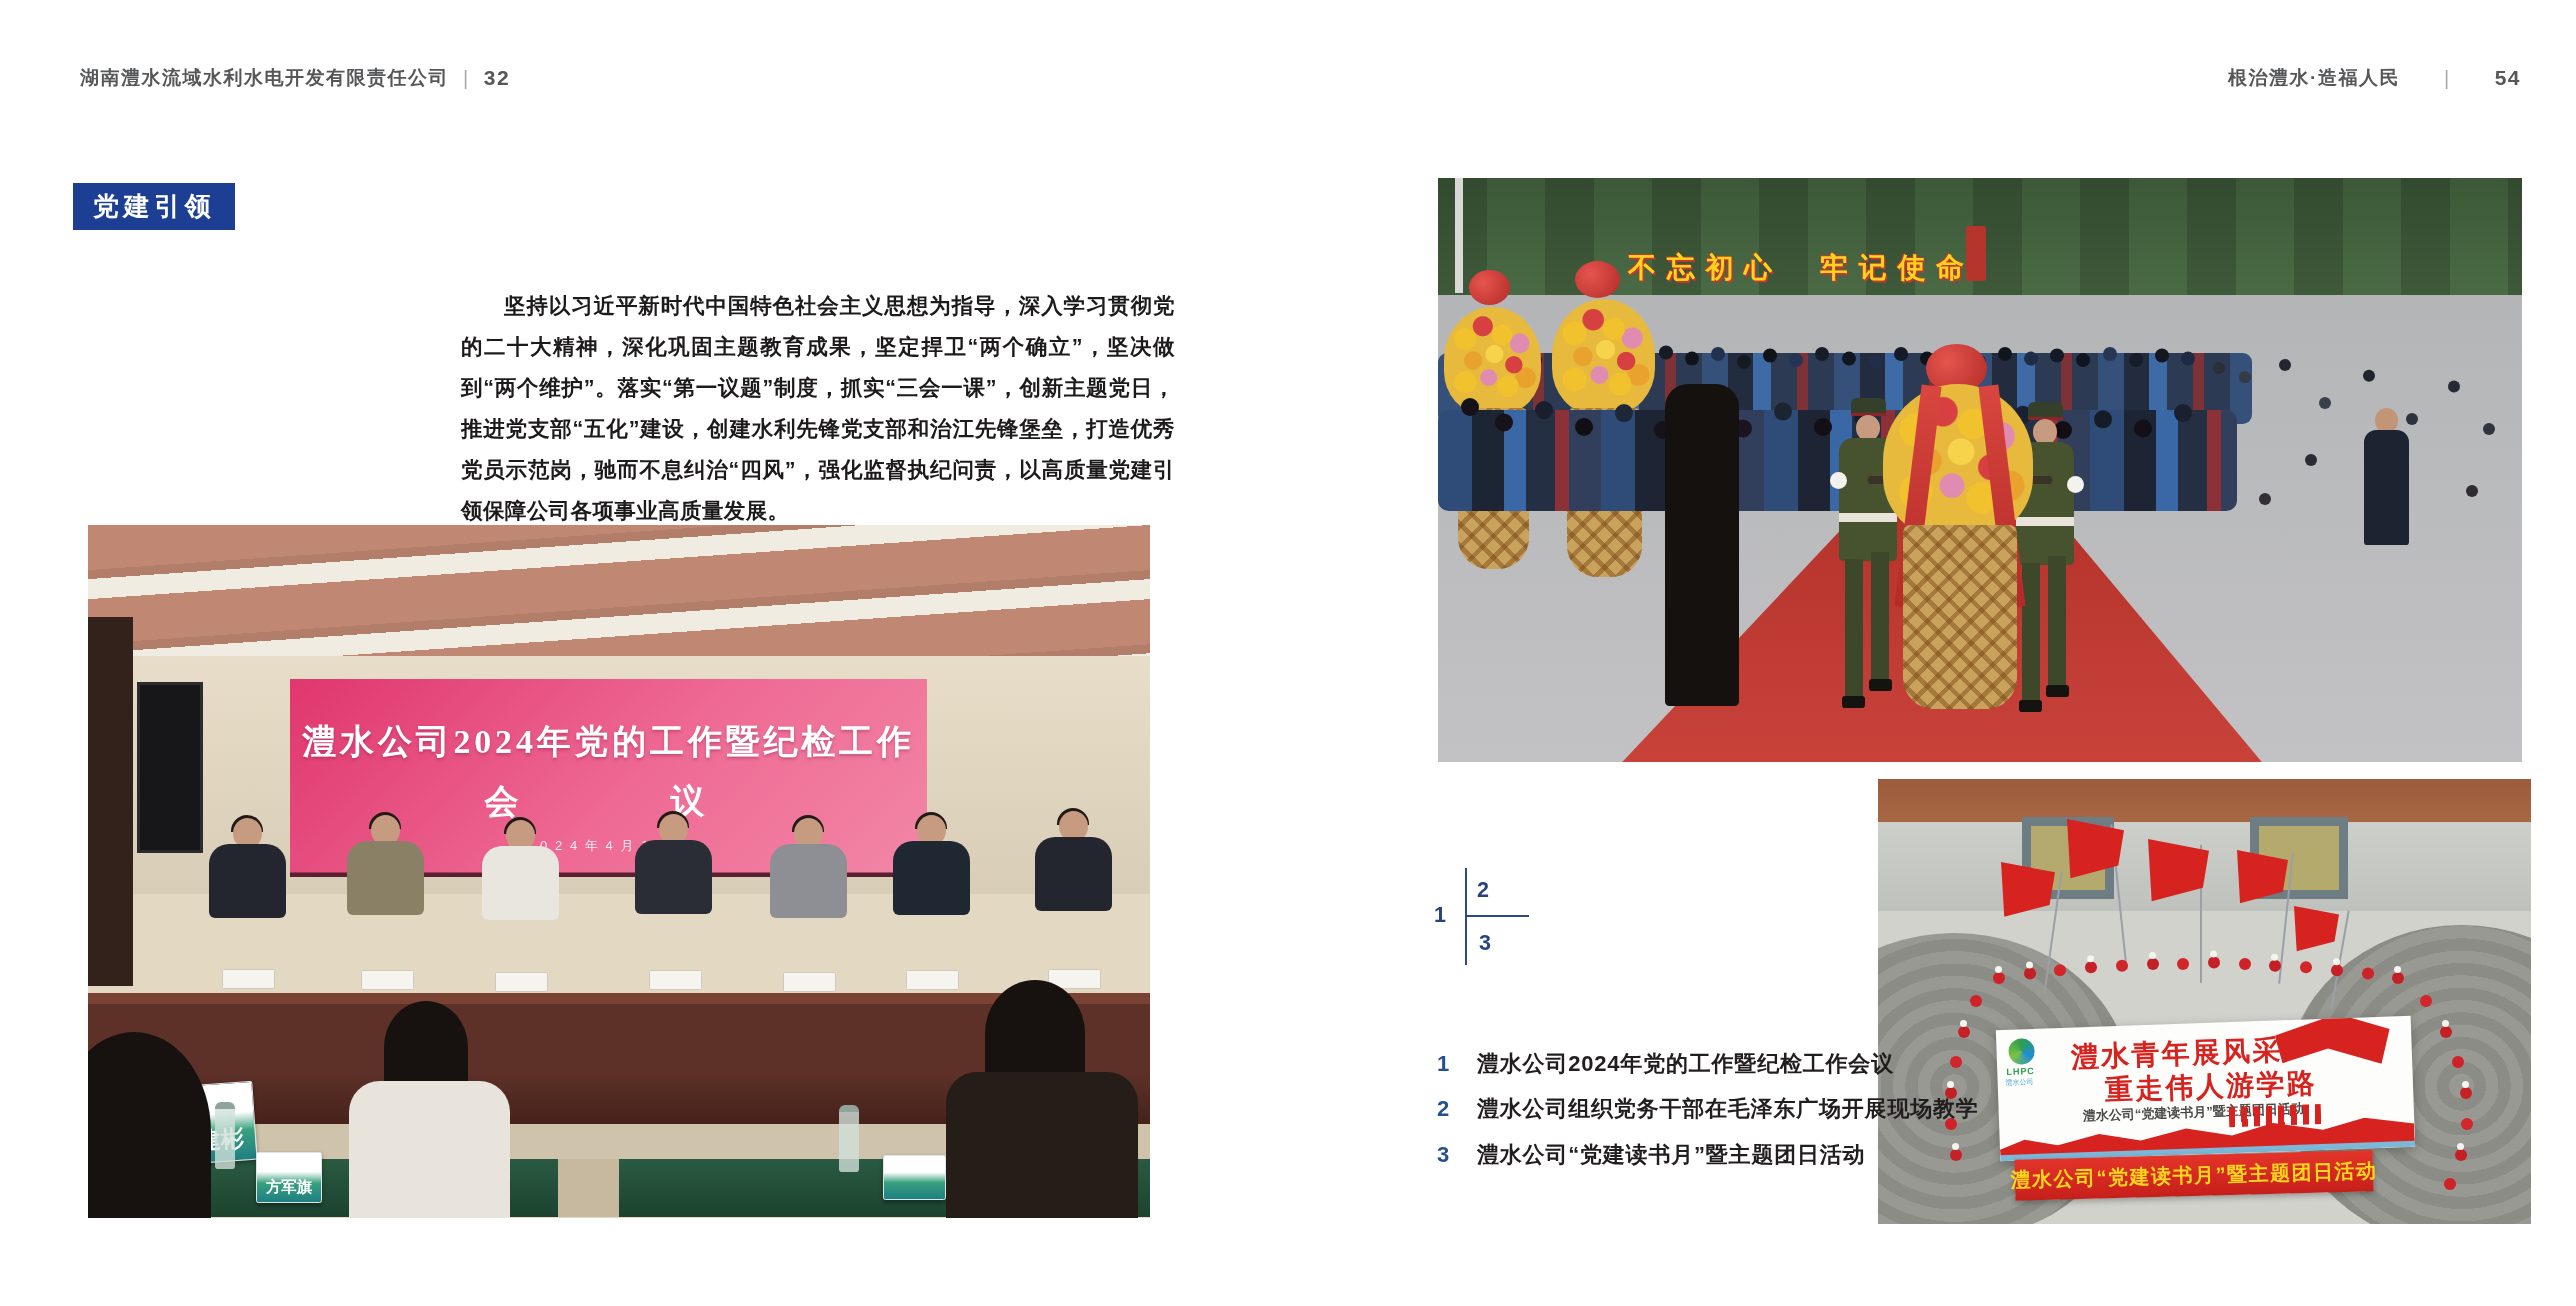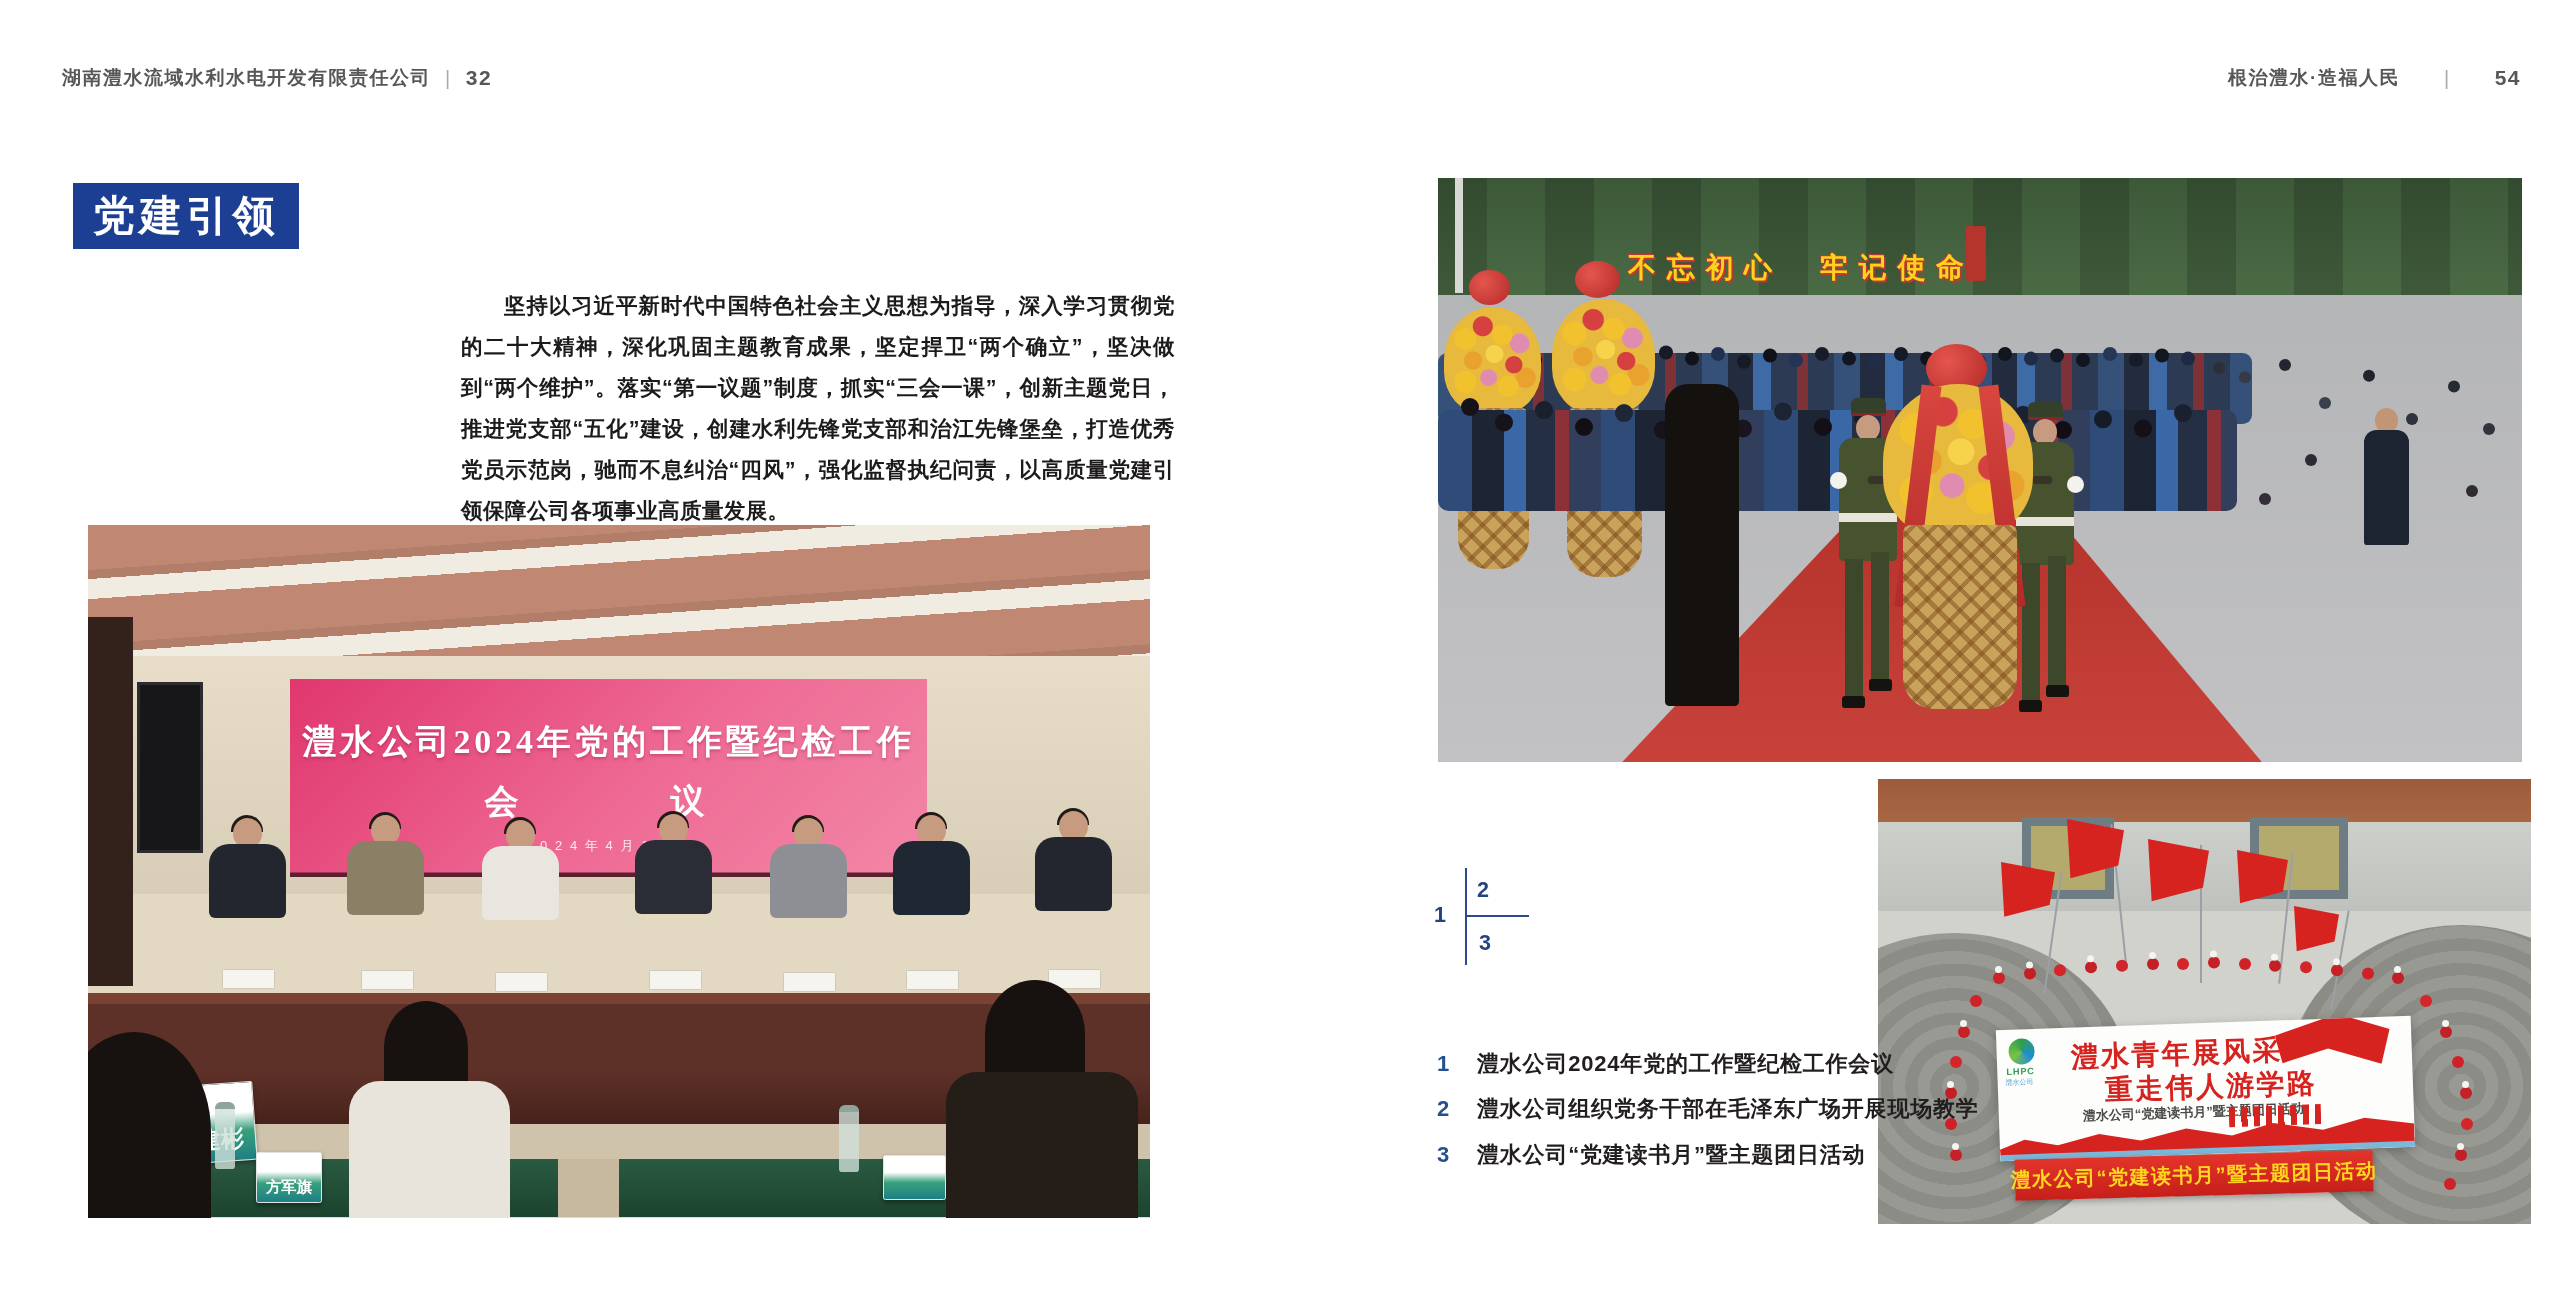--- a/index.html
+++ b/index.html
@@ -4,21 +4,21 @@
 <style>
   html,body{margin:0;padding:0;background:#fff;}
   #stage{position:relative;width:2576px;height:1306px;background:#ffffff;overflow:hidden;
          font-family:"Liberation Sans",sans-serif;color:#231f20;}
   .abs{position:absolute;}
   
   .folio{font-size:19px;font-weight:bold;color:#565759;letter-spacing:1.5px;display:flex;align-items:center;gap:14px;}
   .folio .divider{color:#a9aaac;font-weight:400;font-size:20px;}
   .folio .pageno{font-size:21px;color:#565759;}
   
-  .badge{background:#1c3e93;color:#fff;font-weight:bold;font-size:42px;letter-spacing:4.6px;
+  .badge{background:#1c3e93;color:#fff;font-weight:bold;font-size:26px;letter-spacing:4.6px;
          padding:7.7px 20px;line-height:1.2;}
   .bodytext{width:714px;font-size:21.5px;line-height:41px;font-weight:600;color:#1d1a1b;
             text-align:justify;text-indent:2em;letter-spacing:0.4px;}
   
   .photo1{left:88px;top:525px;width:1062px;height:693px;overflow:hidden;background:#e3d8c2;}
   .p1-ceiling{left:0;top:0;width:1062px;height:134px;
     background:repeating-linear-gradient(176deg,#c08873 0 45px,#b37e69 45px 54px,#f1ece1 54px 74px);}
   .p1-wall{left:0;top:131px;width:1062px;height:238px;background:linear-gradient(180deg,#e8ddc8,#d8cdb6);}
   .p1-pillar{left:0;top:92px;width:45px;height:369px;background:#33221c;}
   .p1-tv{left:49px;top:157px;width:60px;height:165px;background:#17171a;border:3.1px solid #2c2c30;}
@@ -152,21 +152,21 @@
   .legend-line{background:#2c4a86;}
   .caption-row{display:flex;gap:20px;margin-bottom:15.4px;align-items:baseline;}
   .caption-row .num{color:#24508f;font-weight:bold;font-size:22px;width:20px;flex:none;}
   .caption-row .txt{color:#221e1f;font-weight:600;font-size:22px;letter-spacing:0.8px;white-space:nowrap;}
 </style>
 </head>
 <body>
 
 <div id="stage">
 
-  <div class="abs folio" style="left:62px;top:65px;">
+  <div class="abs folio" style="left:80px;top:65px;">
     <span>湖南澧水流域水利水电开发有限责任公司</span>
     <span class="divider">|</span>
     <span class="pageno">32</span>
   </div>
 
   <div class="abs folio" style="right:55px;top:65px;gap:44px;">
     <span>根治澧水·造福人民</span>
     <span class="divider">|</span>
     <span class="pageno">54</span>
   </div>

